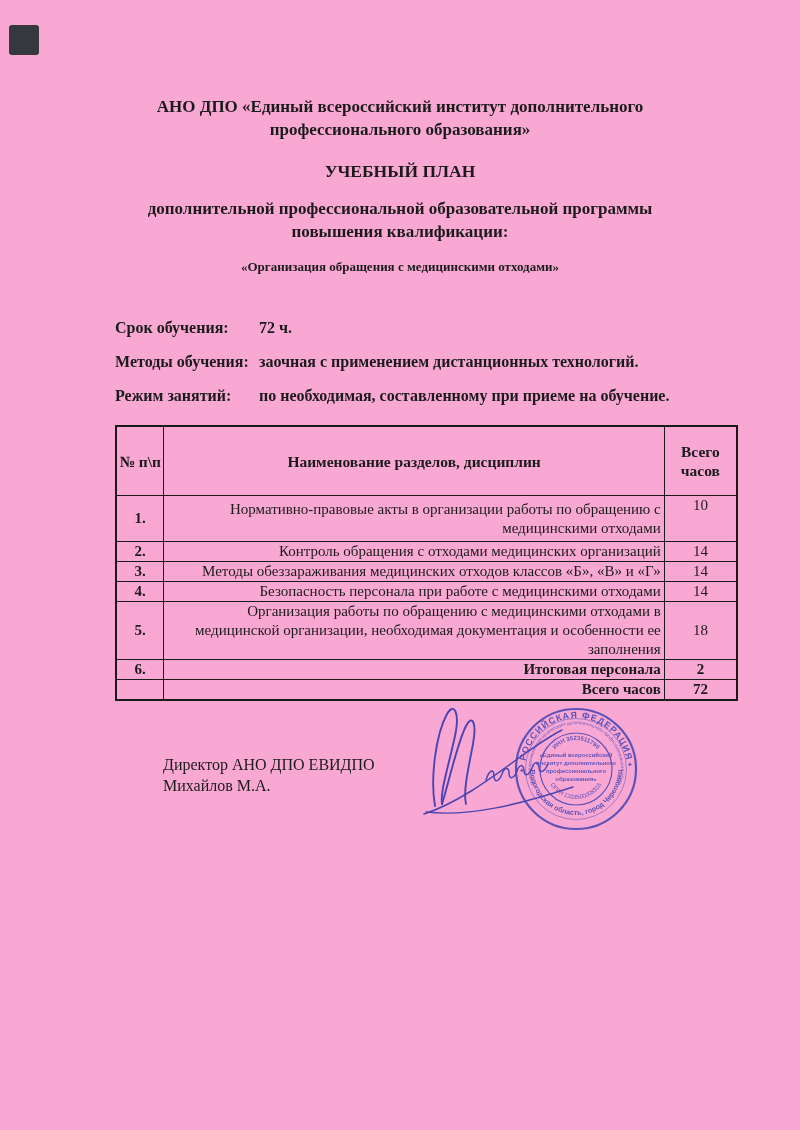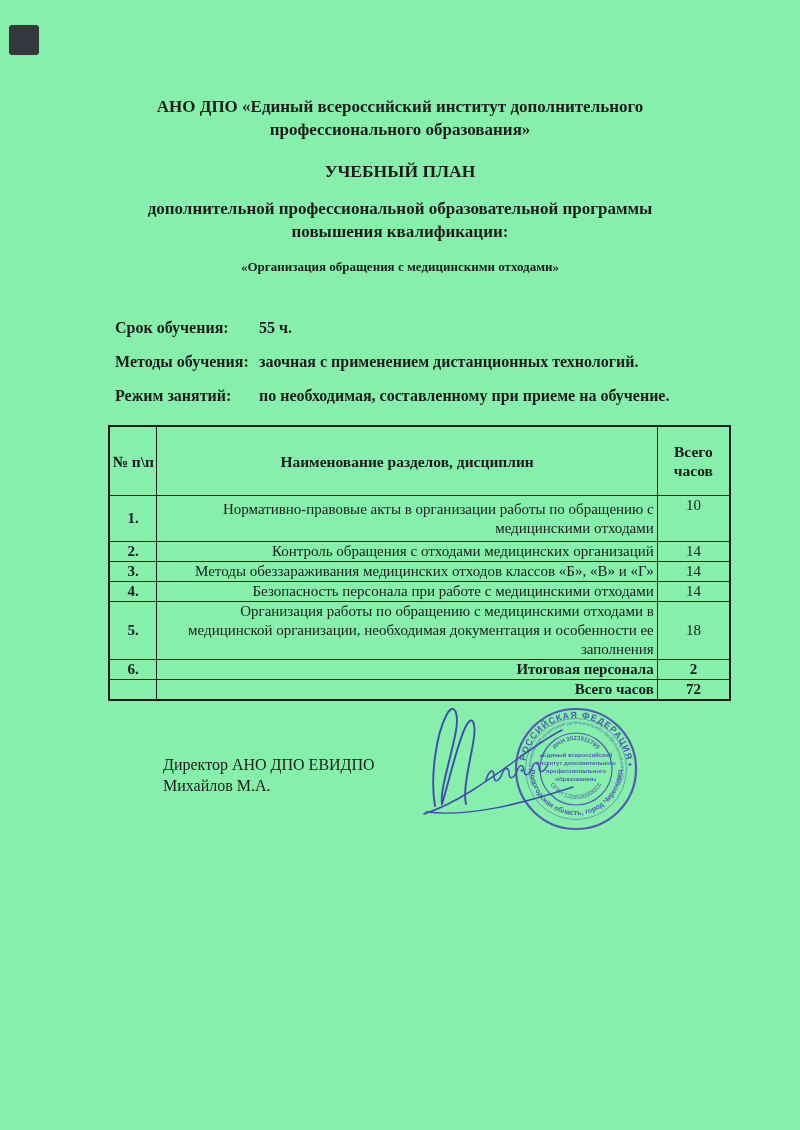--- a/index.html
+++ b/index.html
@@ -1,33 +1,33 @@
 <!DOCTYPE html>
 <html><head>
 <meta charset="utf-8">
 <style>
   html,body{margin:0;padding:0;background:#ffffff;}
   body{font-family:"Liberation Serif","DejaVu Serif",serif;color:#1b1b1b;}
-  .page{position:relative;width:800px;height:1130px;background:#86efac;overflow:hidden;}
+  .page{position:relative;width:800px;height:1130px;background:#f9a8d4;overflow:hidden;}
 
   .corner-mark{position:absolute;left:9px;top:25px;width:30px;height:30px;
     background:#35383d;border-radius:3px;}
 
   .center-text{position:absolute;left:0;right:0;text-align:center;font-weight:bold;}
   .org-title{top:95px;font-size:17px;line-height:23px;}
   .doc-title{top:161px;font-size:17.5px;}
   .doc-subtitle{top:197px;font-size:17px;line-height:23px;}
   .program-title{top:259px;font-size:13px;}
 
   .details{position:absolute;left:115px;top:302px;width:620px;font-size:16px;font-weight:bold;margin-top:16px;}
   .detail-row{display:flex;margin-bottom:15px;line-height:19px;}
   .detail-label{width:144px;flex:0 0 144px;}
   .detail-value{flex:1;}
 
-  table.plan{position:absolute;left:108px;top:425px;width:623px;border-collapse:collapse;
+  table.plan{position:absolute;left:115px;top:425px;width:623px;border-collapse:collapse;
     border:2px solid #1a1a1a;font-size:15px;}
   table.plan th,table.plan td{border:1px solid #1a1a1a;line-height:19px;padding:0 3px;}
   table.plan th{font-weight:bold;font-size:15.5px;text-align:center;height:68px;vertical-align:middle;padding:0 1px;}
   td.c-num{width:41px;text-align:center;font-weight:bold;vertical-align:middle;}
   td.c-name{width:503px;text-align:right;vertical-align:middle;}
   td.c-hours{width:66px;text-align:center;vertical-align:middle;}
   tr.r1 td{height:45px;} tr.r1 td.c-hours{vertical-align:top;}
   tr.single td{height:19px;}
   tr.r5 td{height:56px;}
   tr.bold-row td{font-weight:bold;}
@@ -55,21 +55,21 @@
   <div class="center-text doc-subtitle">
     <div>дополнительной профессиональной образовательной программы</div>
     <div>повышения квалификации:</div>
   </div>
 
   <div class="center-text program-title">«Организация обращения с медицинскими отходами»</div>
 
   <div class="details">
     <div class="detail-row">
       <div class="detail-label">Срок обучения:</div>
-      <div class="detail-value">55 ч.</div>
+      <div class="detail-value">72 ч.</div>
     </div>
     <div class="detail-row">
       <div class="detail-label">Методы обучения:</div>
       <div class="detail-value">заочная с применением дистанционных технологий.</div>
     </div>
     <div class="detail-row">
       <div class="detail-label">Режим занятий:</div>
       <div class="detail-value">по необходимая, составленному при приеме на обучение.</div>
     </div>
   </div>

